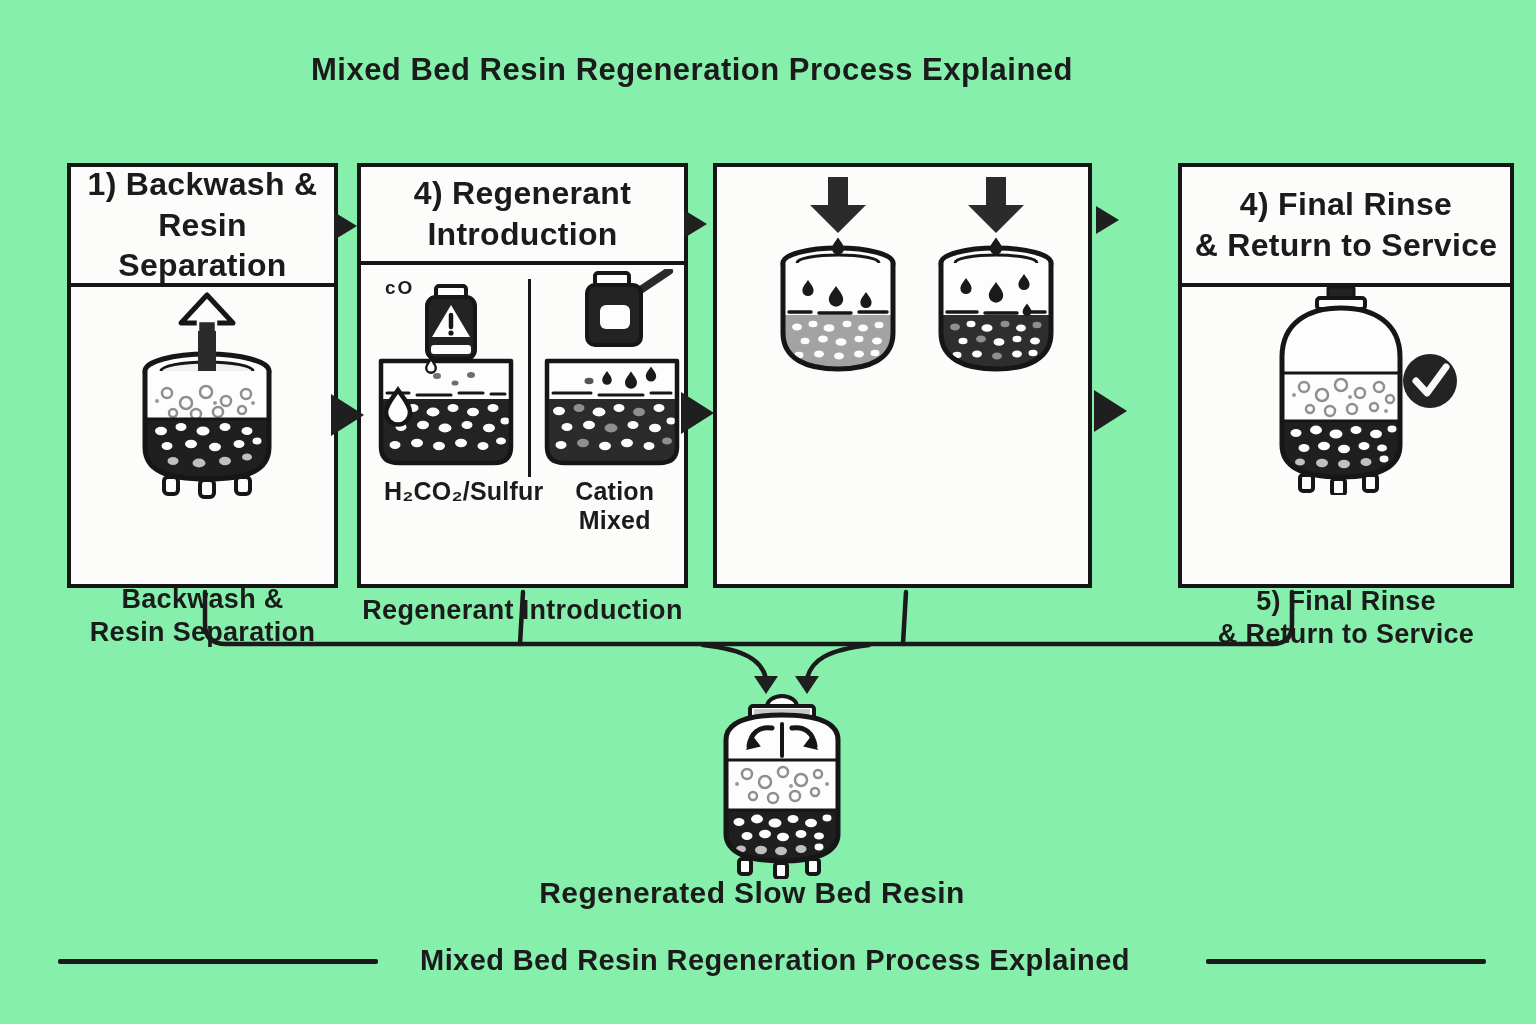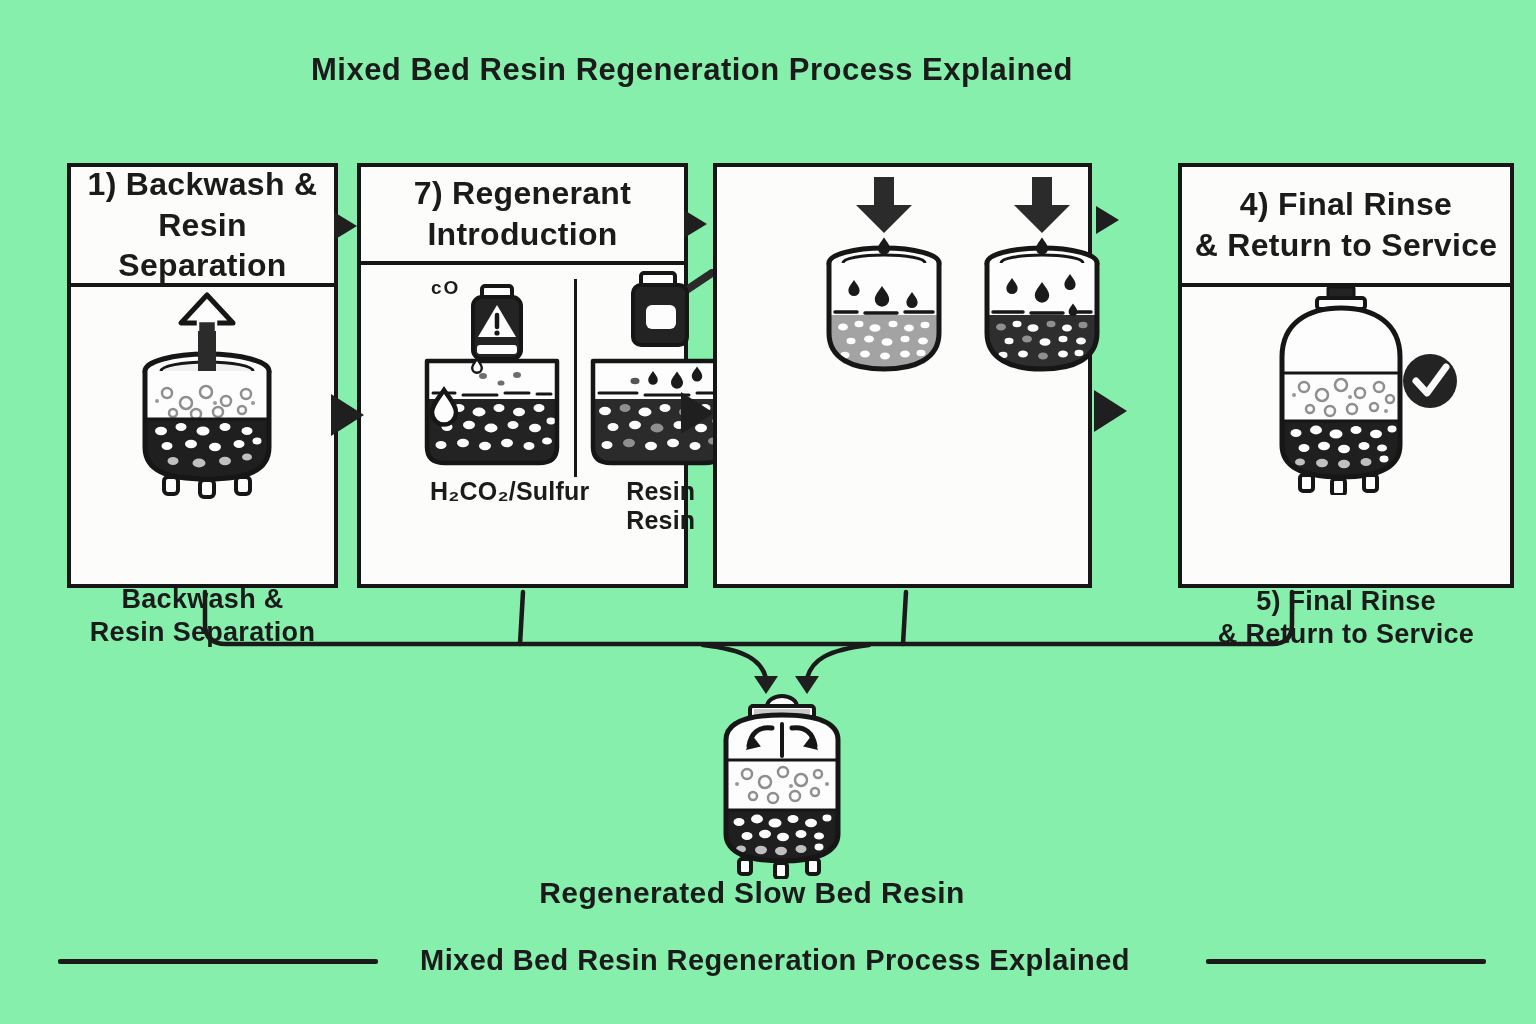--- a/index.html
+++ b/index.html
@@ -23,21 +23,21 @@
   .box4 { left:1178px; width:336px; }
   .hdr {
     display:flex; align-items:center; justify-content:center; text-align:center;
     border-bottom:4px solid #161616; font-size:32px; font-weight:700;
     line-height:1.28; white-space:pre-wrap; letter-spacing:.3px;
   }
   .hdr-tall  { height:120px; }
   .hdr-short { height:98px;  }
   .body { position:relative; width:100%; }
   .body-tall  { height:377px; }
-  .body-short { height:387px;margin-left:46px; }
+  .body-short { height:387px; }
   .cap {
     position:absolute; left:0; width:100%; text-align:center;
     font-size:27px; font-weight:700; line-height:1.25; white-space:pre-wrap;
     letter-spacing:.3px;
   }
   .icon-abs { position:absolute; }
   .vdivider { position:absolute; left:167px; top:14px; width:3px; height:198px; background:#161616; }
   .sublabels { position:absolute; top:212px; left:0; width:100%; display:flex; }
   .sublabel  { width:50%; text-align:center; font-size:25px; font-weight:700; letter-spacing:.2px;padding-left:23px; }
   .co-text { position:absolute; left:24px; top:12px; font-size:19px; font-weight:700; letter-spacing:2px; }
@@ -135,21 +135,21 @@
           <rect x="93" y="189" width="14" height="17" rx="4"></rect>
           <rect x="129" y="186" width="14" height="17" rx="4"></rect>
         </g>
       </svg>
       <div class="cap" style="bottom:14px">Backwash &amp;
 Resin Separation</div>
     </div>
   </section>
 
   <section class="box box2">
-    <div class="hdr hdr-short">7) Regenerant
+    <div class="hdr hdr-short">4) Regenerant
 Introduction</div>
     <div class="body body-short">
       <div class="vdivider"></div>
       <span class="co-text">cO</span>
 
       <svg class="icon-abs" style="left:4px;top:4px" width="160" height="200" viewBox="0 0 160 200">
         <defs>
             <clipPath id="clip2a">
               <path d="M16,92 H146 V178 Q146,194 128,194 H34 Q16,194 16,178 Z"></path>
             </clipPath>
@@ -247,22 +247,23 @@
         <g>
           <line x1="102" y1="26" x2="138" y2="2" stroke="#2a2a2a" stroke-width="8" stroke-linecap="round"></line>
           <rect x="64" y="4" width="34" height="14" rx="3" fill="#fdfdfd" stroke="#161616" stroke-width="4"></rect>
           <rect x="56" y="16" width="54" height="60" rx="8" fill="#232323" stroke="#161616" stroke-width="4"></rect>
           <rect x="69" y="36" width="30" height="24" rx="6" fill="#fdfdfd"></rect>
         </g>
       </svg>
 
       <div class="sublabels">
         <div class="sublabel">H₂CO₂/Sulfur</div>
-        <div class="sublabel">Resin Resin</div>
+        <div class="sublabel">Cation Mixed</div>
       </div>
+      <div class="cap" style="bottom:24px">Regenerant Introduction</div>
     </div>
   </section>
 
   <section class="box box3">
     <div class="body body-short">
 
       <svg class="icon-abs" style="left:46px;top:8px" width="150" height="220" viewBox="0 0 150 220">
         <defs>
             <clipPath id="clip3a">
               <path d="M20,88 V158 C20,184 44,194 75,194 C106,194 130,184 130,158 V88 Z"></path>

